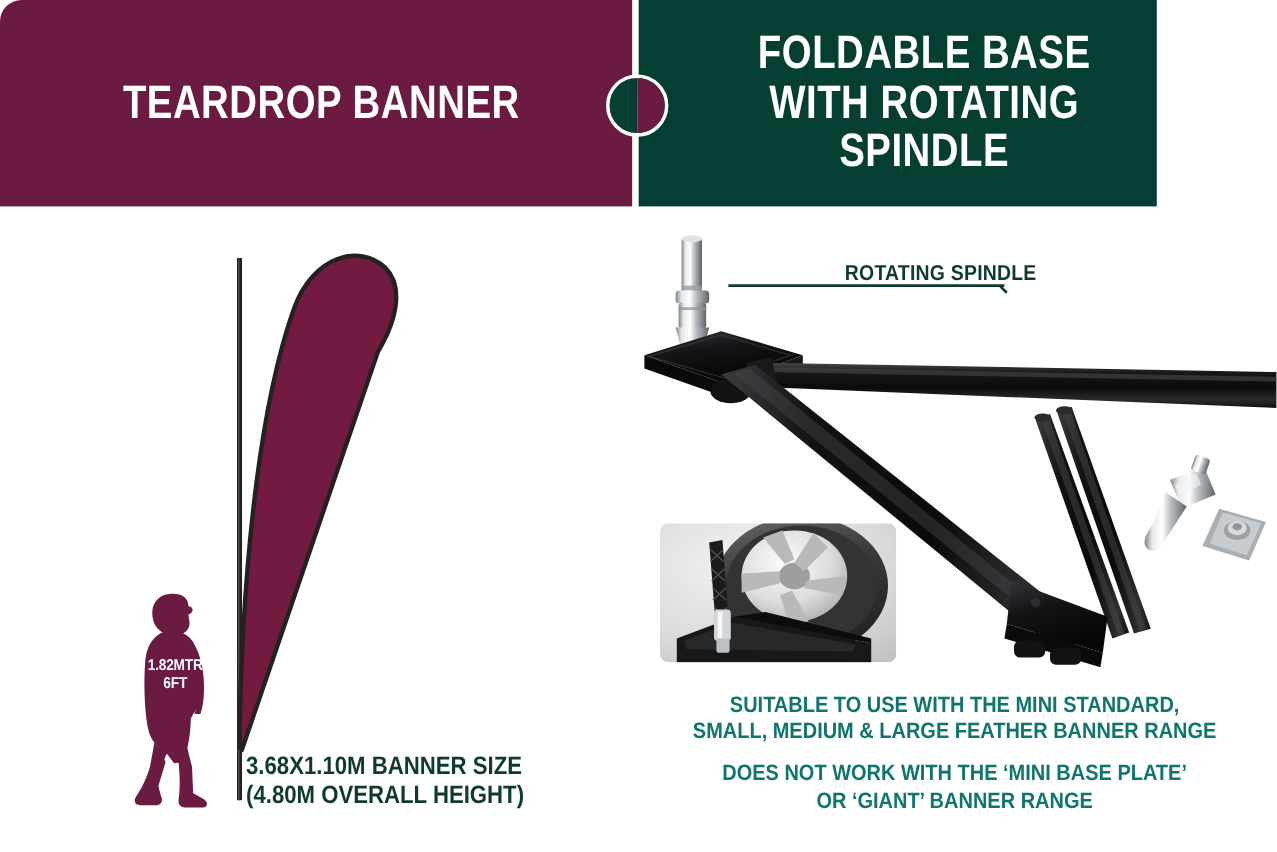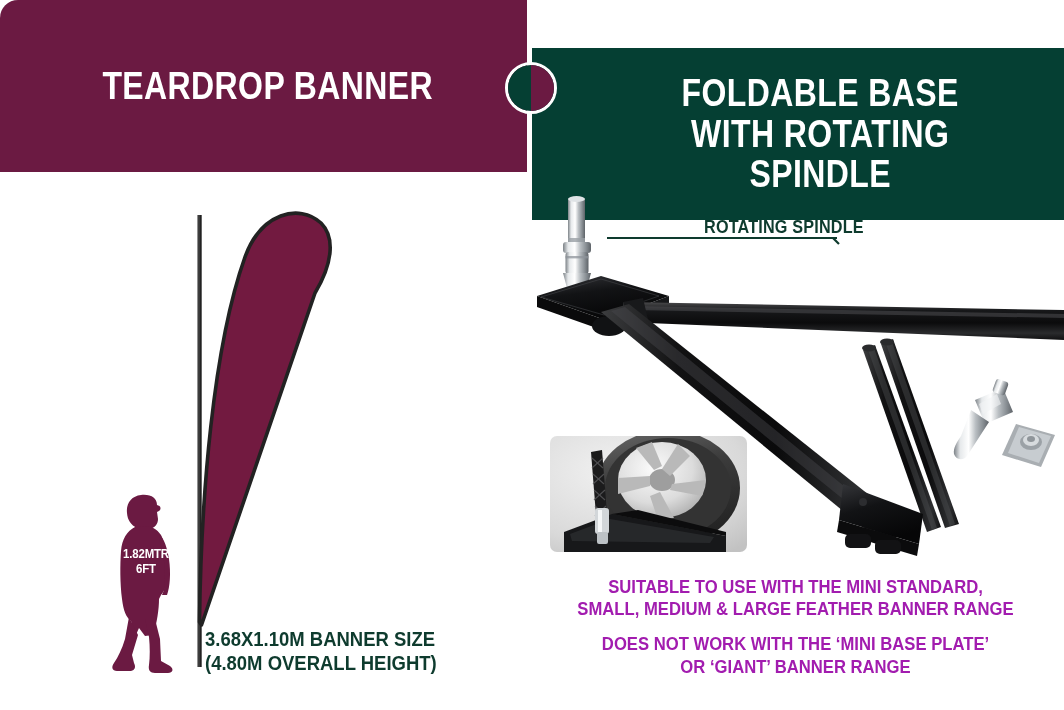--- a/index.html
+++ b/index.html
@@ -29,23 +29,22 @@
     justify-content: center;
     box-sizing: border-box;
   }
   #header-left {
     left: 0;
     width: 527px;
     background: #6B1A42;
   }
   #header-right {
     left: 532px;
-    width: 532px;
+    width: 432px;
     background: #053F33;
-    margin-top: 48px;
   }
   .header-title {
     color: #ffffff;
     font-family: "Liberation Sans Narrow", "Liberation Sans", sans-serif;
     font-weight: bold;
     letter-spacing: 0.5px;
     text-align: center;
     line-height: 1.05;
     transform: scaleX(0.82);
     white-space: pre-line;
@@ -184,21 +183,21 @@
     border-radius: 7px;
     overflow: hidden;
     z-index: 2;
   }
   #notes-block {
     position: absolute;
     left: 0;
     top: 392px;
     width: 537px;
     text-align: center;
-    color: #a21caf;
+    color: #0f766e;
     font-family: "Liberation Sans Narrow", "Liberation Sans", sans-serif;
     font-weight: bold;
   }
   #note-suitable {
     font-size: 18.5px;
     line-height: 1.2;
     letter-spacing: 0px;
     white-space: pre-line;
     transform: scaleX(0.9);
   }

